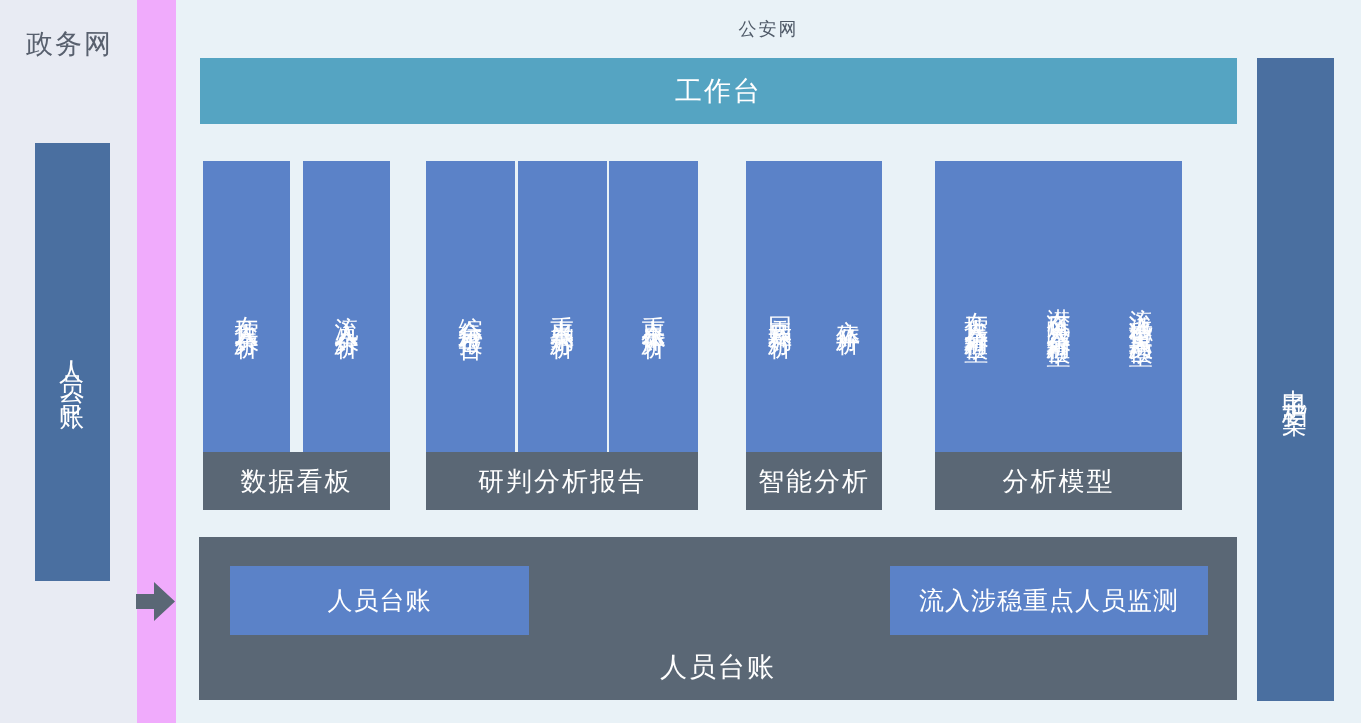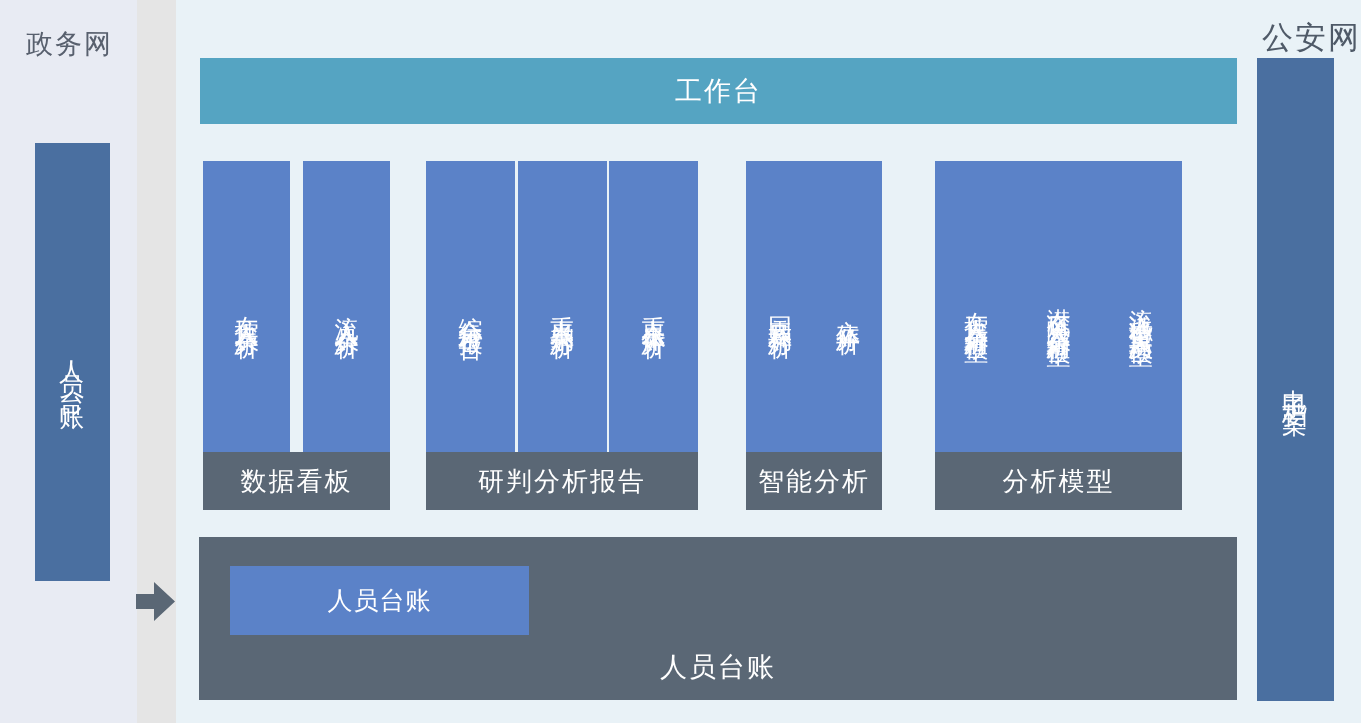--- a/index.html
+++ b/index.html
@@ -4,21 +4,21 @@
 <style>
   * { margin: 0; padding: 0; box-sizing: border-box; }
   body {
     font-family: "Liberation Sans", "DejaVu Sans", sans-serif;
     background: #ffffff;
   }
   .canvas {
     position: relative;
     width: 1361px;
     height: 723px;
-    background: #e5e5e5;
+    background: #f0abfc;
     overflow: hidden;
   }
   
   .left-zone {
     position: absolute;
     left: 0; top: 0;
     width: 137px; height: 723px;
     background: #e8ebf3;
   }
   .left-zone-title {
@@ -62,22 +62,22 @@
   .main-zone {
     position: absolute;
     left: 176px; top: 0;
     width: 1185px; height: 723px;
     background: #e9f2f7;
   }
   .main-zone-title {
     position: absolute;
     left: 176px; top: 17px;
     width: 1185px;
-    text-align: right;
-    font-size: 31px;
+    text-align: center;
+    font-size: 18px;
     color: #4f5a68;
     letter-spacing: 2px;
   }
   .workbench-bar {
     position: absolute;
     left: 200px; top: 58px;
     width: 1037px; height: 66px;
     background: #55a4c2;
     color: #ffffff;
     font-size: 27px;
@@ -228,20 +228,21 @@
       </div>
       <div class="col-bar">
         <span class="vtext">流入涉稳重点人员模型</span>
       </div>
     </div>
     <div class="group-label">分析模型</div>
   </div>
 
   <div class="bottom-box">
     <div class="bottom-btn btn-1">人员台账</div>
+    <div class="bottom-btn btn-3">流入涉稳重点人员监测</div>
     <div class="bottom-box-label">人员台账</div>
   </div>
 
   <div class="tall-bar right-tall-bar">
     <span class="vtext">电子档案</span>
   </div>
 
 </div>
 
 </body></html>

